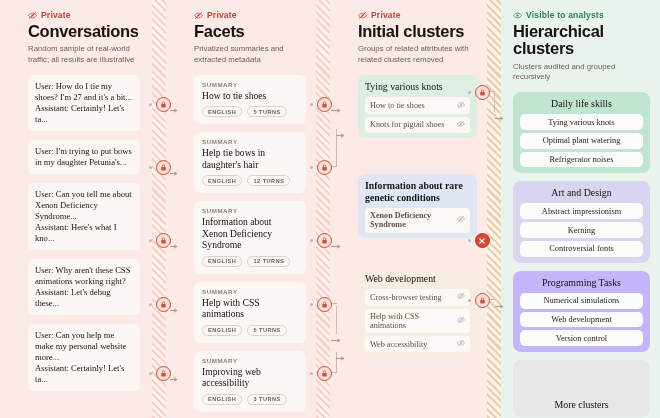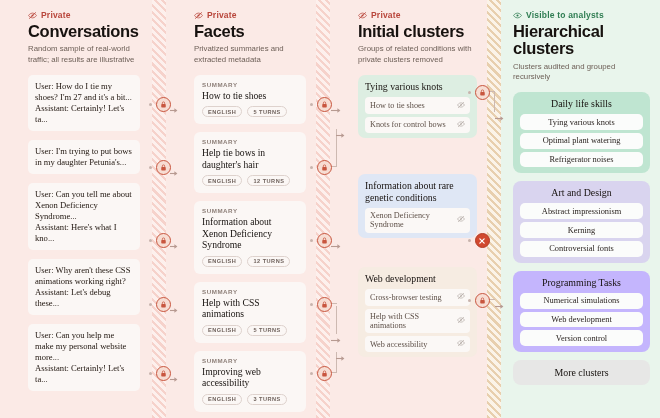--- a/index.html
+++ b/index.html
@@ -49,39 +49,39 @@
               margin-bottom:2px;}
   .facet .sum{font-family:"Liberation Serif", serif;font-size:9.6px;line-height:1.2;
               color:#17120f;margin-bottom:5px;}
   .chips{display:flex;gap:5px;}
   .chip{border:.8px solid #ded2cd;border-radius:8px;padding:1.5px 5px;font-size:5.6px;
         font-weight:bold;letter-spacing:.5px;color:#6f625c;background:#fbf7f5;}
 
   
   .clus{border-radius:7px;padding:6px 7px 5px;margin-bottom:8px;}
   .clus.g{background:#ddeee2;}
-  .clus.b{background:#dfe7f5;}
+  .clus.b{background:#dfe7f5;font-weight:bold;}
   .clus.t{background:#f6ece2;}
   .clus .ct{font-family:"Liberation Serif", serif;font-size:9.8px;color:#17120f;
             line-height:1.18;margin-bottom:5px;}
   .crow{display:flex;align-items:center;justify-content:space-between;
         background:#fbf8f6;border-radius:4px;padding:3.2px 5px;margin-bottom:3px;}
   .crow:last-child{margin-bottom:0;}
   .crow span{font-family:"Liberation Serif", serif;font-size:8.2px;color:#5e5048;}
   .crow svg{flex:0 0 auto;opacity:.55;}
 
   
   .hier{border-radius:8px;padding:6px 7px;margin-bottom:8px;text-align:center;}
   .hier.green{background:#bfe5d1;}
   .hier.purple{background:#d9d4ef;}
   .hier.orange{background:#c4b5fd;}
   .hier.grey{background:#e7e7e6;padding:7px;}
   .hier .ht{font-family:"Liberation Serif", serif;font-size:9.9px;color:#17120f;
             margin-bottom:5px;font-weight:normal;}
-  .hier .ht.solo{margin-bottom:0;}
+  .hier .ht.solo{margin-bottom:0;margin-top:32px;}
   .hrow{background:#fbfcfb;border-radius:5px;padding:3.4px 6px;margin-bottom:3px;
         font-family:"Liberation Serif", serif;font-size:8.4px;color:#2a2320;}
   .hrow:last-child{margin-bottom:0;}
 
   
   .badge{position:absolute;width:13px;height:13px;border-radius:50%;
          display:flex;align-items:center;justify-content:center;z-index:6;}
   .badge.lock{background:#f7ddd3;border:1.4px solid #c8563f;}
   .badge.x{background:#d1492f;border:1.4px solid #b33b24;}
   .dot{position:absolute;width:3.4px;height:3.4px;border-radius:50%;background:#c8b4ad;z-index:5;}
@@ -193,36 +193,36 @@
       <span>
         <svg width="9" height="9" viewBox="0 0 16 16">
             <path d="M1 8s2.6-4.3 7-4.3S15 8 15 8s-2.6 4.3-7 4.3S1 8 1 8z" fill="none" stroke="#b8453a" stroke-width="1.3"></path>
             <circle cx="8" cy="8" r="1.8" fill="#b8453a"></circle>
             <line x1="2" y1="13.6" x2="14" y2="2.4" stroke="#b8453a" stroke-width="1.5"></line>
           </svg>
       </span>
       <span>Private</span>
     </div>
     <h1 class="col-title">Initial clusters</h1>
-    <p class="col-sub">Groups of related conditions with private clusters removed</p>
+    <p class="col-sub">Groups of related attributes with related clusters removed</p>
 
     <div class="clus g">
       <div class="ct">Tying various knots</div>
       <div class="crow">
         <span>How to tie shoes</span>
         <span>
           <svg width="8" height="8" viewBox="0 0 16 16">
               <path d="M1 8s2.6-4.3 7-4.3S15 8 15 8s-2.6 4.3-7 4.3S1 8 1 8z" fill="none" stroke="#6e6058" stroke-width="1.3"></path>
               <circle cx="8" cy="8" r="1.6" fill="#6e6058"></circle>
               <line x1="2" y1="13.6" x2="14" y2="2.4" stroke="#6e6058" stroke-width="1.4"></line>
             </svg>
         </span>
       </div>
       <div class="crow">
-        <span>Knots for control bows</span>
+        <span>Knots for pigtail shoes</span>
         <span>
           <svg width="8" height="8" viewBox="0 0 16 16">
               <path d="M1 8s2.6-4.3 7-4.3S15 8 15 8s-2.6 4.3-7 4.3S1 8 1 8z" fill="none" stroke="#6e6058" stroke-width="1.3"></path>
               <circle cx="8" cy="8" r="1.6" fill="#6e6058"></circle>
               <line x1="2" y1="13.6" x2="14" y2="2.4" stroke="#6e6058" stroke-width="1.4"></line>
             </svg>
         </span>
       </div>
     </div>
 

